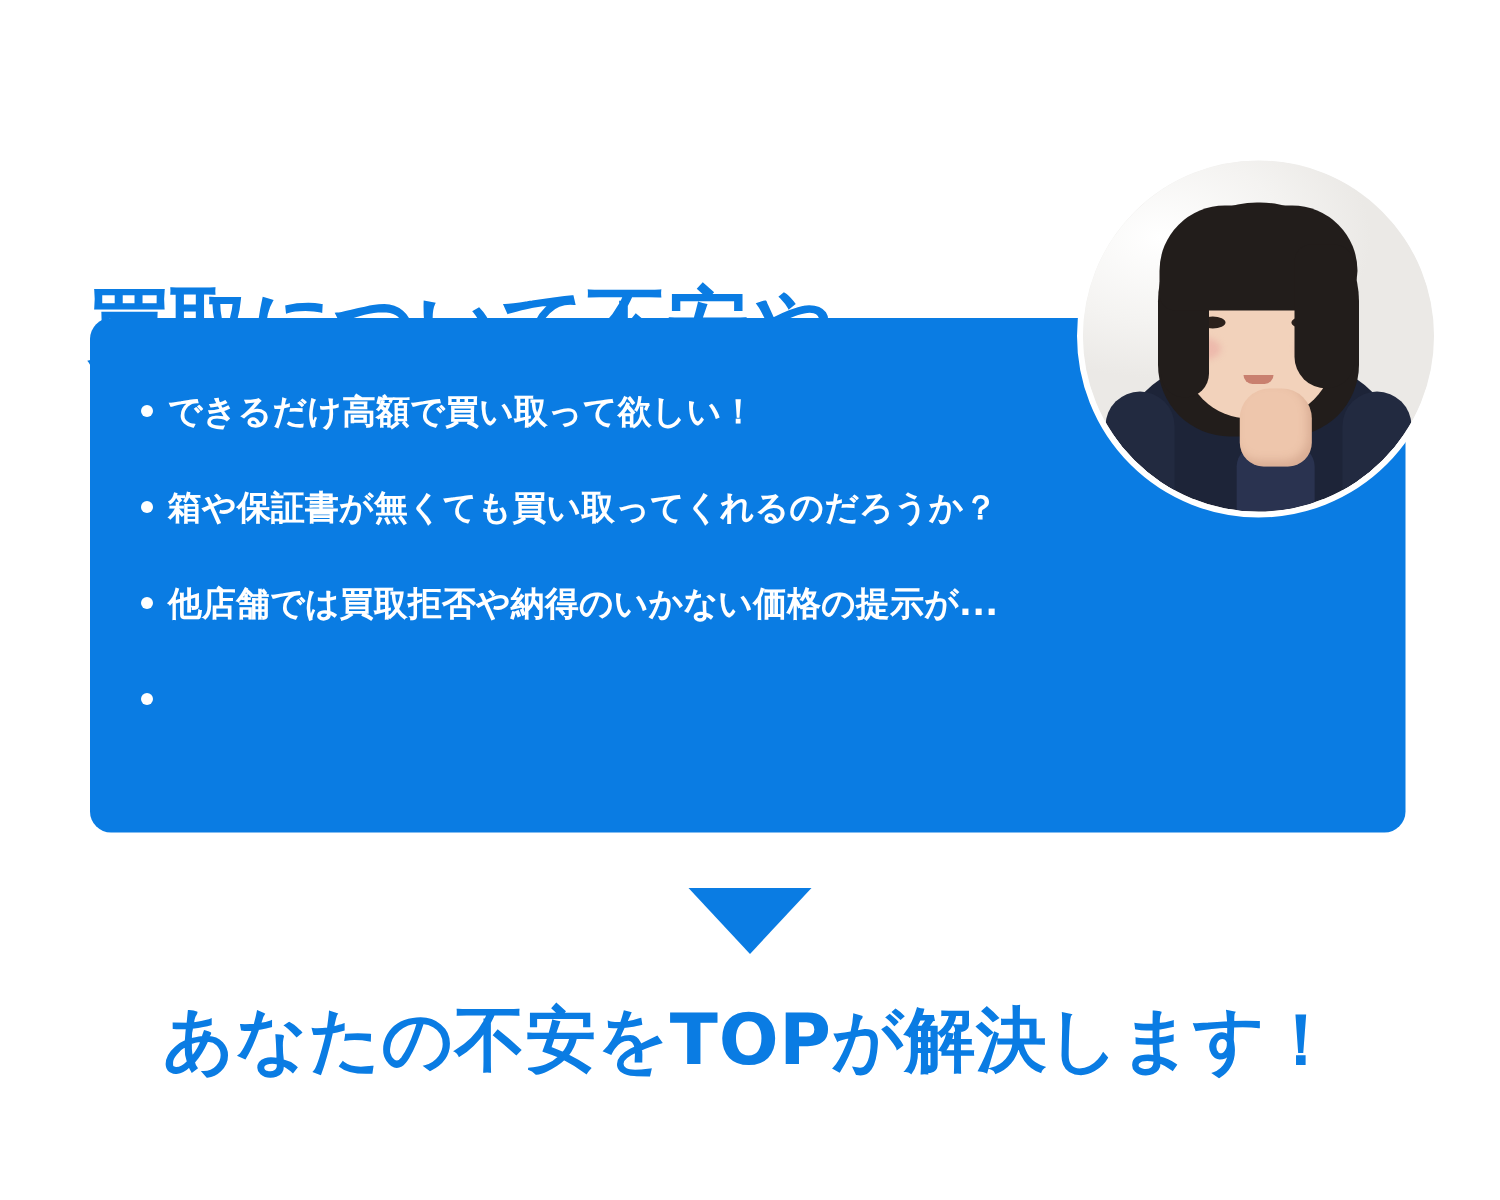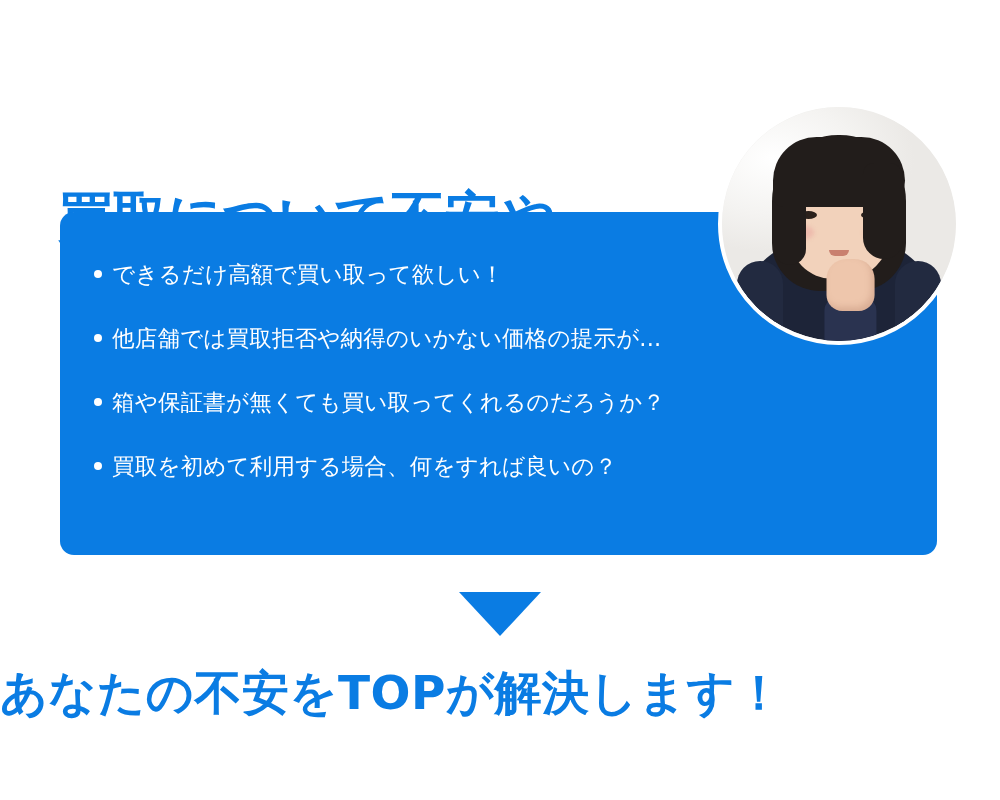--- a/index.html
+++ b/index.html
@@ -59,21 +59,21 @@
     margin: 0;
     padding: 0;
     list-style: none;
   }
   .concern-item {
     display: flex;
     align-items: center;
     height: 64px;
     color: #ffffff;
     font-size: 22.5px;
-    font-weight: 400;
+    font-weight: 700;
     letter-spacing: 0.2px;
     white-space: nowrap;
   }
   .bullet-dot {
     width: 8px;
     height: 8px;
     border-radius: 50%;
     background: #ffffff;
     flex: 0 0 auto;
     margin-right: 10px;
@@ -273,21 +273,21 @@
     border-right: 41px solid transparent;
     border-top: 44px solid #0a7ce3;
   }
 
   
   .footline {
     position: absolute;
     left: 0;
     top: 662px;
     width: 1000px;
-    text-align: left;
+    text-align: center;
     color: #0a7ce3;
     font-size: 47px;
     font-weight: 900;
     letter-spacing: 0.5px;
     white-space: nowrap;
   }
 </style>
 </head>
 <body>
 
@@ -302,31 +302,30 @@
     <ul class="concern-list">
 
       <li class="concern-item">
         <span class="bullet-dot"></span>
         <span class="concern-text">できるだけ高額で買い取って欲しい！</span>
       </li>
 
 
       <li class="concern-item">
         <span class="bullet-dot"></span>
+        <span class="concern-text">箱や保証書が無くても買い取ってくれるのだろうか？</span>
+      </li>
+
+      <li class="concern-item">
+        <span class="bullet-dot"></span>
         <span class="concern-text">他店舗では買取拒否や納得のいかない価格の提示が...</span>
       </li>
 
       <li class="concern-item">
         <span class="bullet-dot"></span>
-        <span class="concern-text">箱や保証書が無くても買い取ってくれるのだろうか？</span>
-      </li>
-
-      <li class="concern-item">
-        <span class="bullet-dot"></span>
-        <span class="concern-text">買取を初めて利用する場合、何をすれば良いの？</span>
       </li>
 
     </ul>
   </div>
 
   <div class="portrait">
     <div class="portrait-photo">
       <div class="p-torso"></div>
       <div class="p-neck"></div>
       <div class="p-hair-back"></div>

